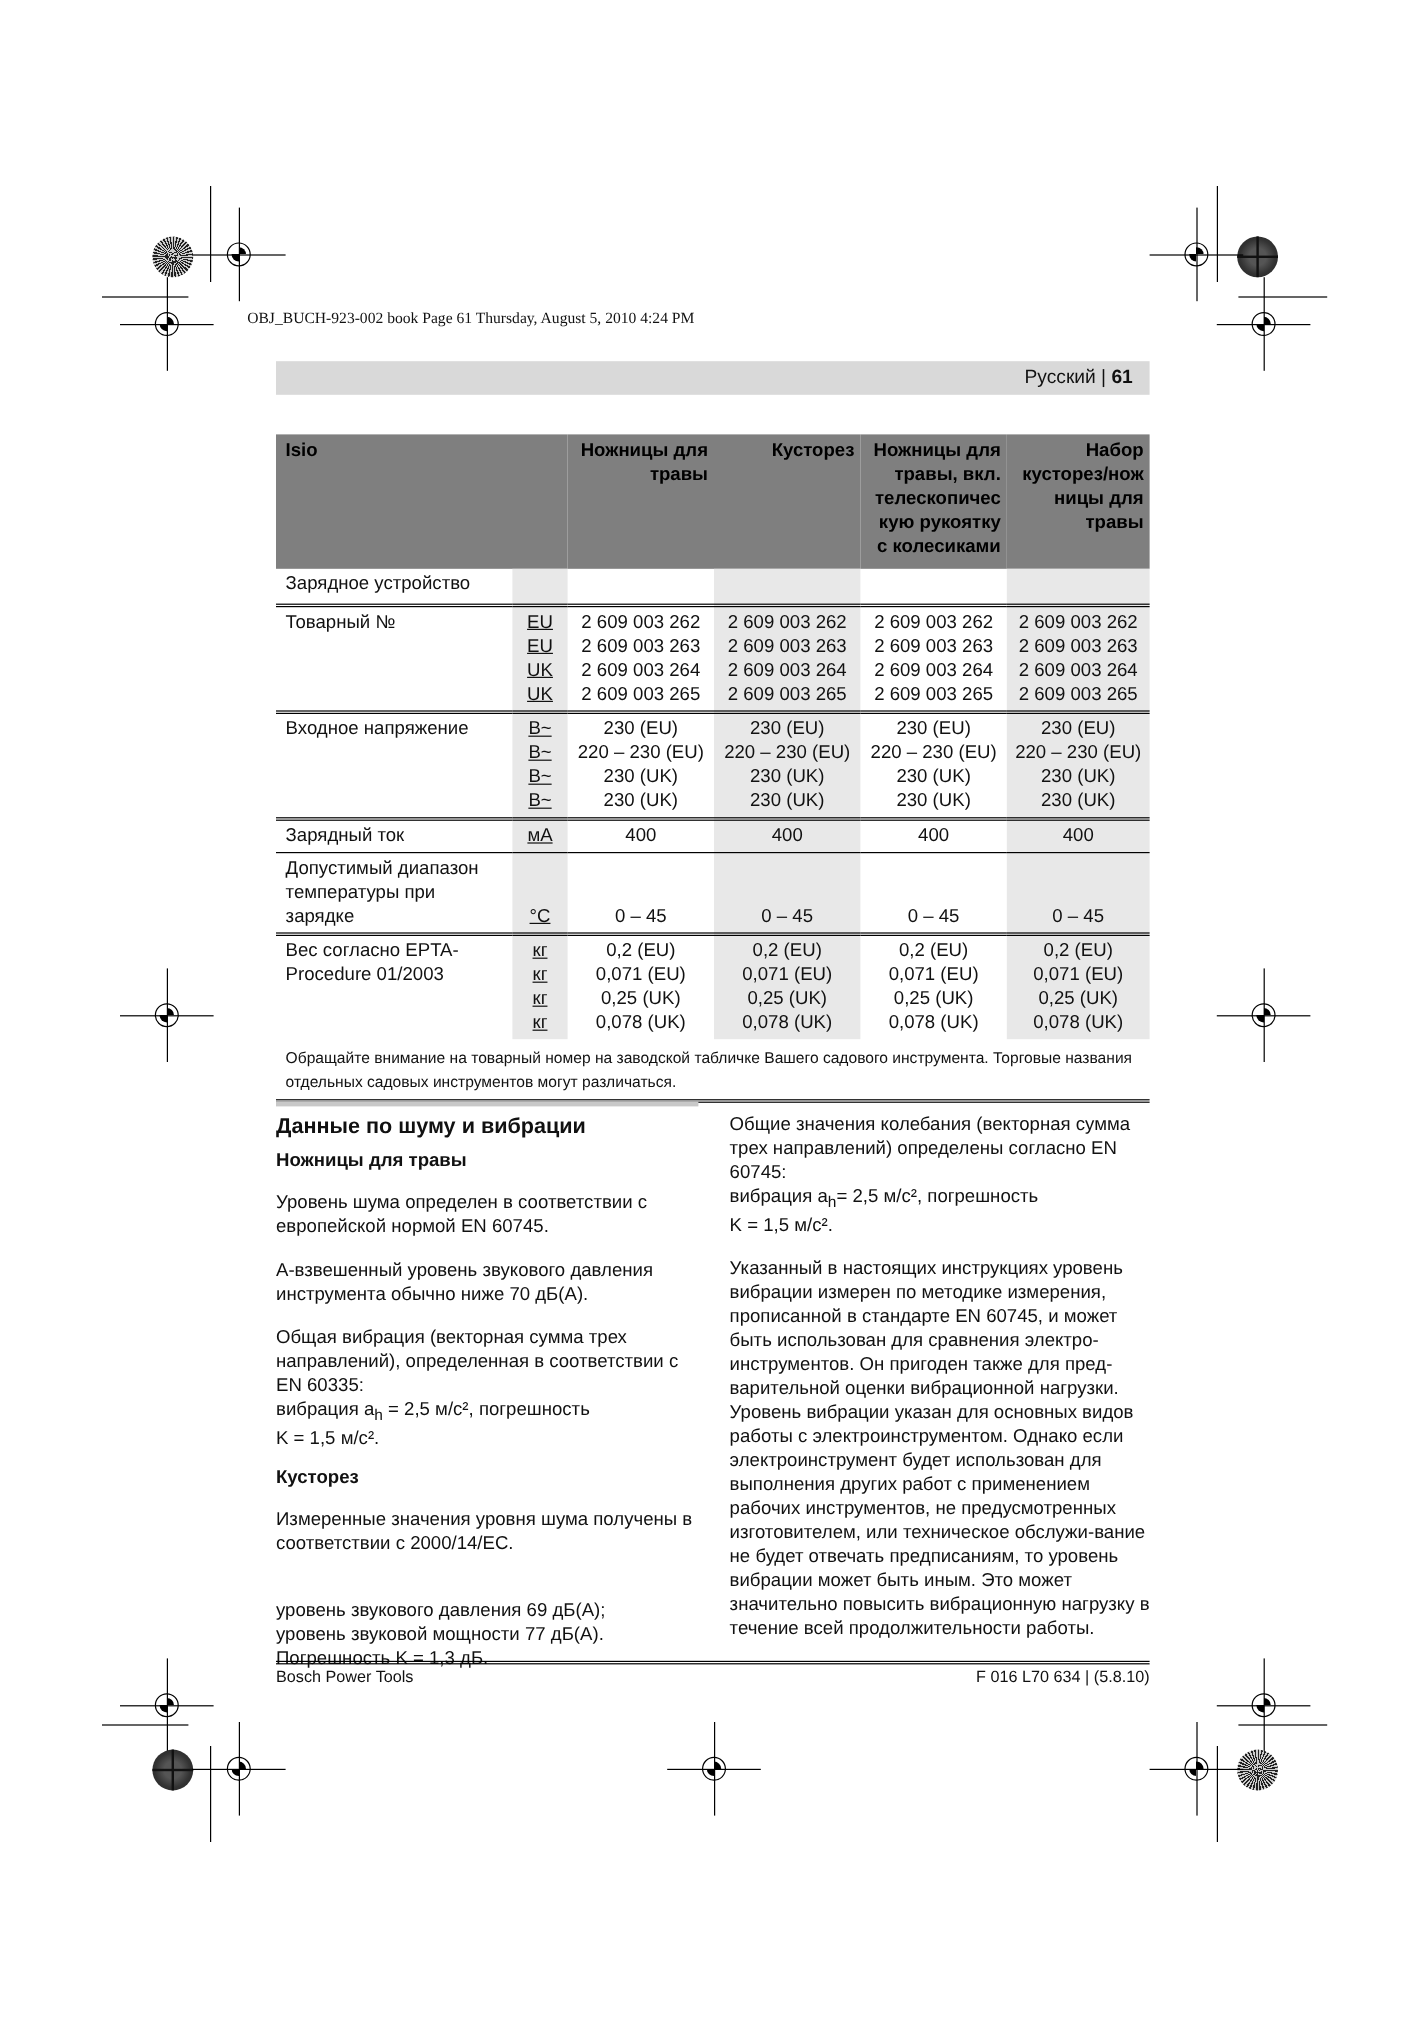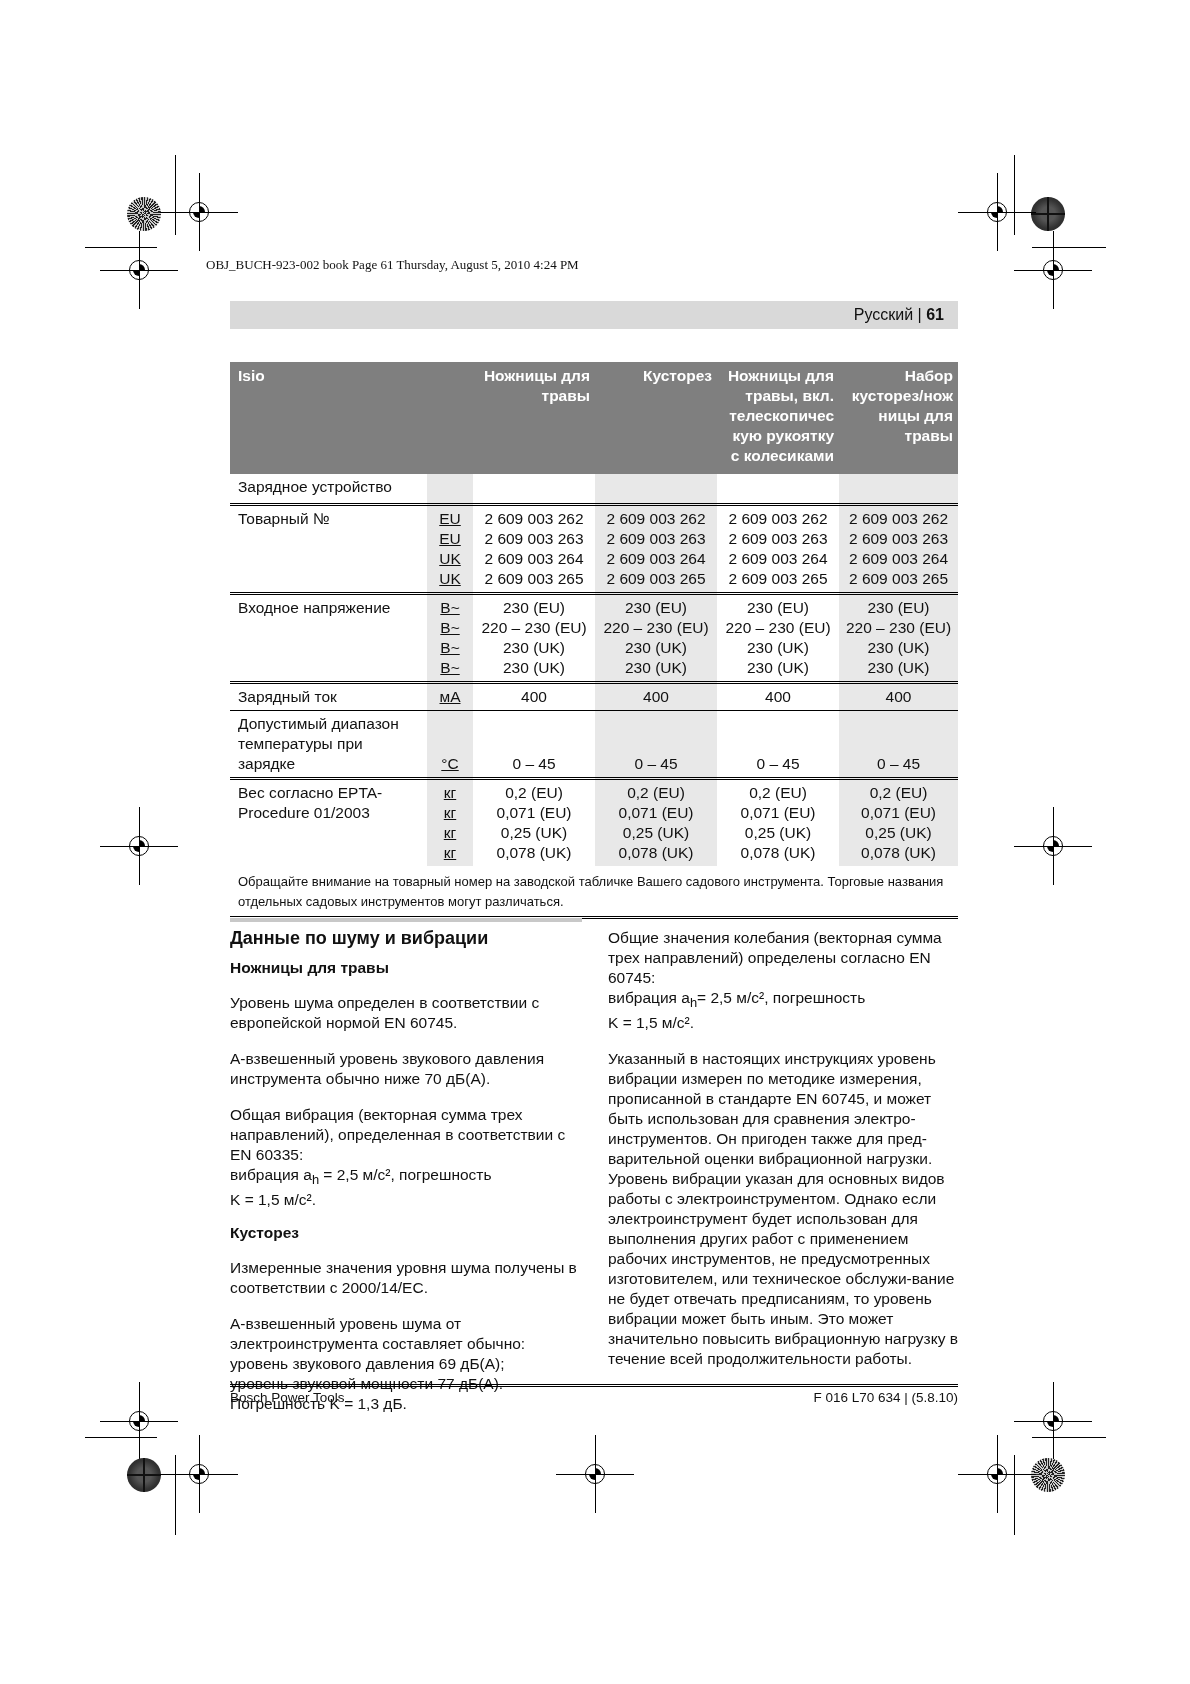--- a/index.html
+++ b/index.html
@@ -26,21 +26,21 @@
   
   .head-band { position: absolute; left: 230px; top: 301px; width: 728px; height: 28px; background: #d9d9d9; }
   .head-band .txt { position: absolute; right: 14px; top: 5px; font-size: 16px; }
   .head-band .num { font-weight: bold; }
 
   
   .tbl { position: absolute; left: 230px; top: 362px; width: 728px; }
   .tbl table { border-collapse: collapse; width: 728px; table-layout: fixed; font-size: 15.5px; }
   .tbl col.c0 { width: 197px; } .tbl col.cu { width: 46px; }
   .tbl col.c1 { width: 122px; } .tbl col.c2 { width: 122px; } .tbl col.c3 { width: 122px; } .tbl col.c4 { width: 119px; }
-  .tbl thead th { background: #7f7f7f; color: #ffffff; font-weight: bold; text-align: right; vertical-align: top;
+  .tbl thead th { background: #7f7f7f; color: #000000; font-weight: bold; text-align: right; vertical-align: top;
                   padding: 4px 5px 4px 4px; line-height: 20px; font-size: 15.5px; height: 104px; }
   .tbl thead th.first { text-align: left; padding-left: 8px; }
   .tbl td { vertical-align: top; padding: 0 4px; line-height: 20px; white-space: nowrap; }
   .tbl td.lab { padding-left: 8px; white-space: normal; }
   .tbl td.unit { background: #e8e8e8; text-align: center; text-decoration: underline; }
   .tbl td.v { text-align: center; }
   .tbl td.sh { background: #e8e8e8; }
   .tbl tr.sec td { height: 26px; padding-top: 3px; }
   .tbl tr.sec td.lab { font-weight: normal; }
   .tbl tr.dbl td { border-top: 3px double #000; padding-top: 3px; padding-bottom: 3px; }
@@ -287,21 +287,21 @@
   <p>Уровень шума определен в соответствии с европейской нормой EN 60745.</p>
   <p>A-взвешенный уровень звукового давления инструмента обычно ниже 70 дБ(A).</p>
   <p>
     <span>Общая вибрация (векторная сумма трех направлений), определенная в соответствии с EN 60335:</span><br>
     <span>вибрация a</span><sub>h</sub><span> = 2,5 м/с², погрешность</span><br>
     <span>K = 1,5 м/с².</span>
   </p>
   <h3 style="margin-top:14px;">Кусторез</h3>
   <p>Измеренные значения уровня шума получены в соответствии с 2000/14/EC.</p>
   <p>
-    <span>A-взвешенный уровень шума от электроинструмента составляет обычно:</span><br>
+    <br>
     <span>уровень звукового давления 69 дБ(A);</span><br>
     <span>уровень звуковой мощности 77 дБ(A).</span><br>
     <span>Погрешность K = 1,3 дБ.</span>
   </p>
 </div>
 
 <div class="colR">
   <p>
     <span>Общие значения колебания (векторная сумма трех направлений) определены согласно EN 60745:</span><br>
     <span>вибрация a</span><sub>h</sub><span>= 2,5 м/с², погрешность</span><br>

